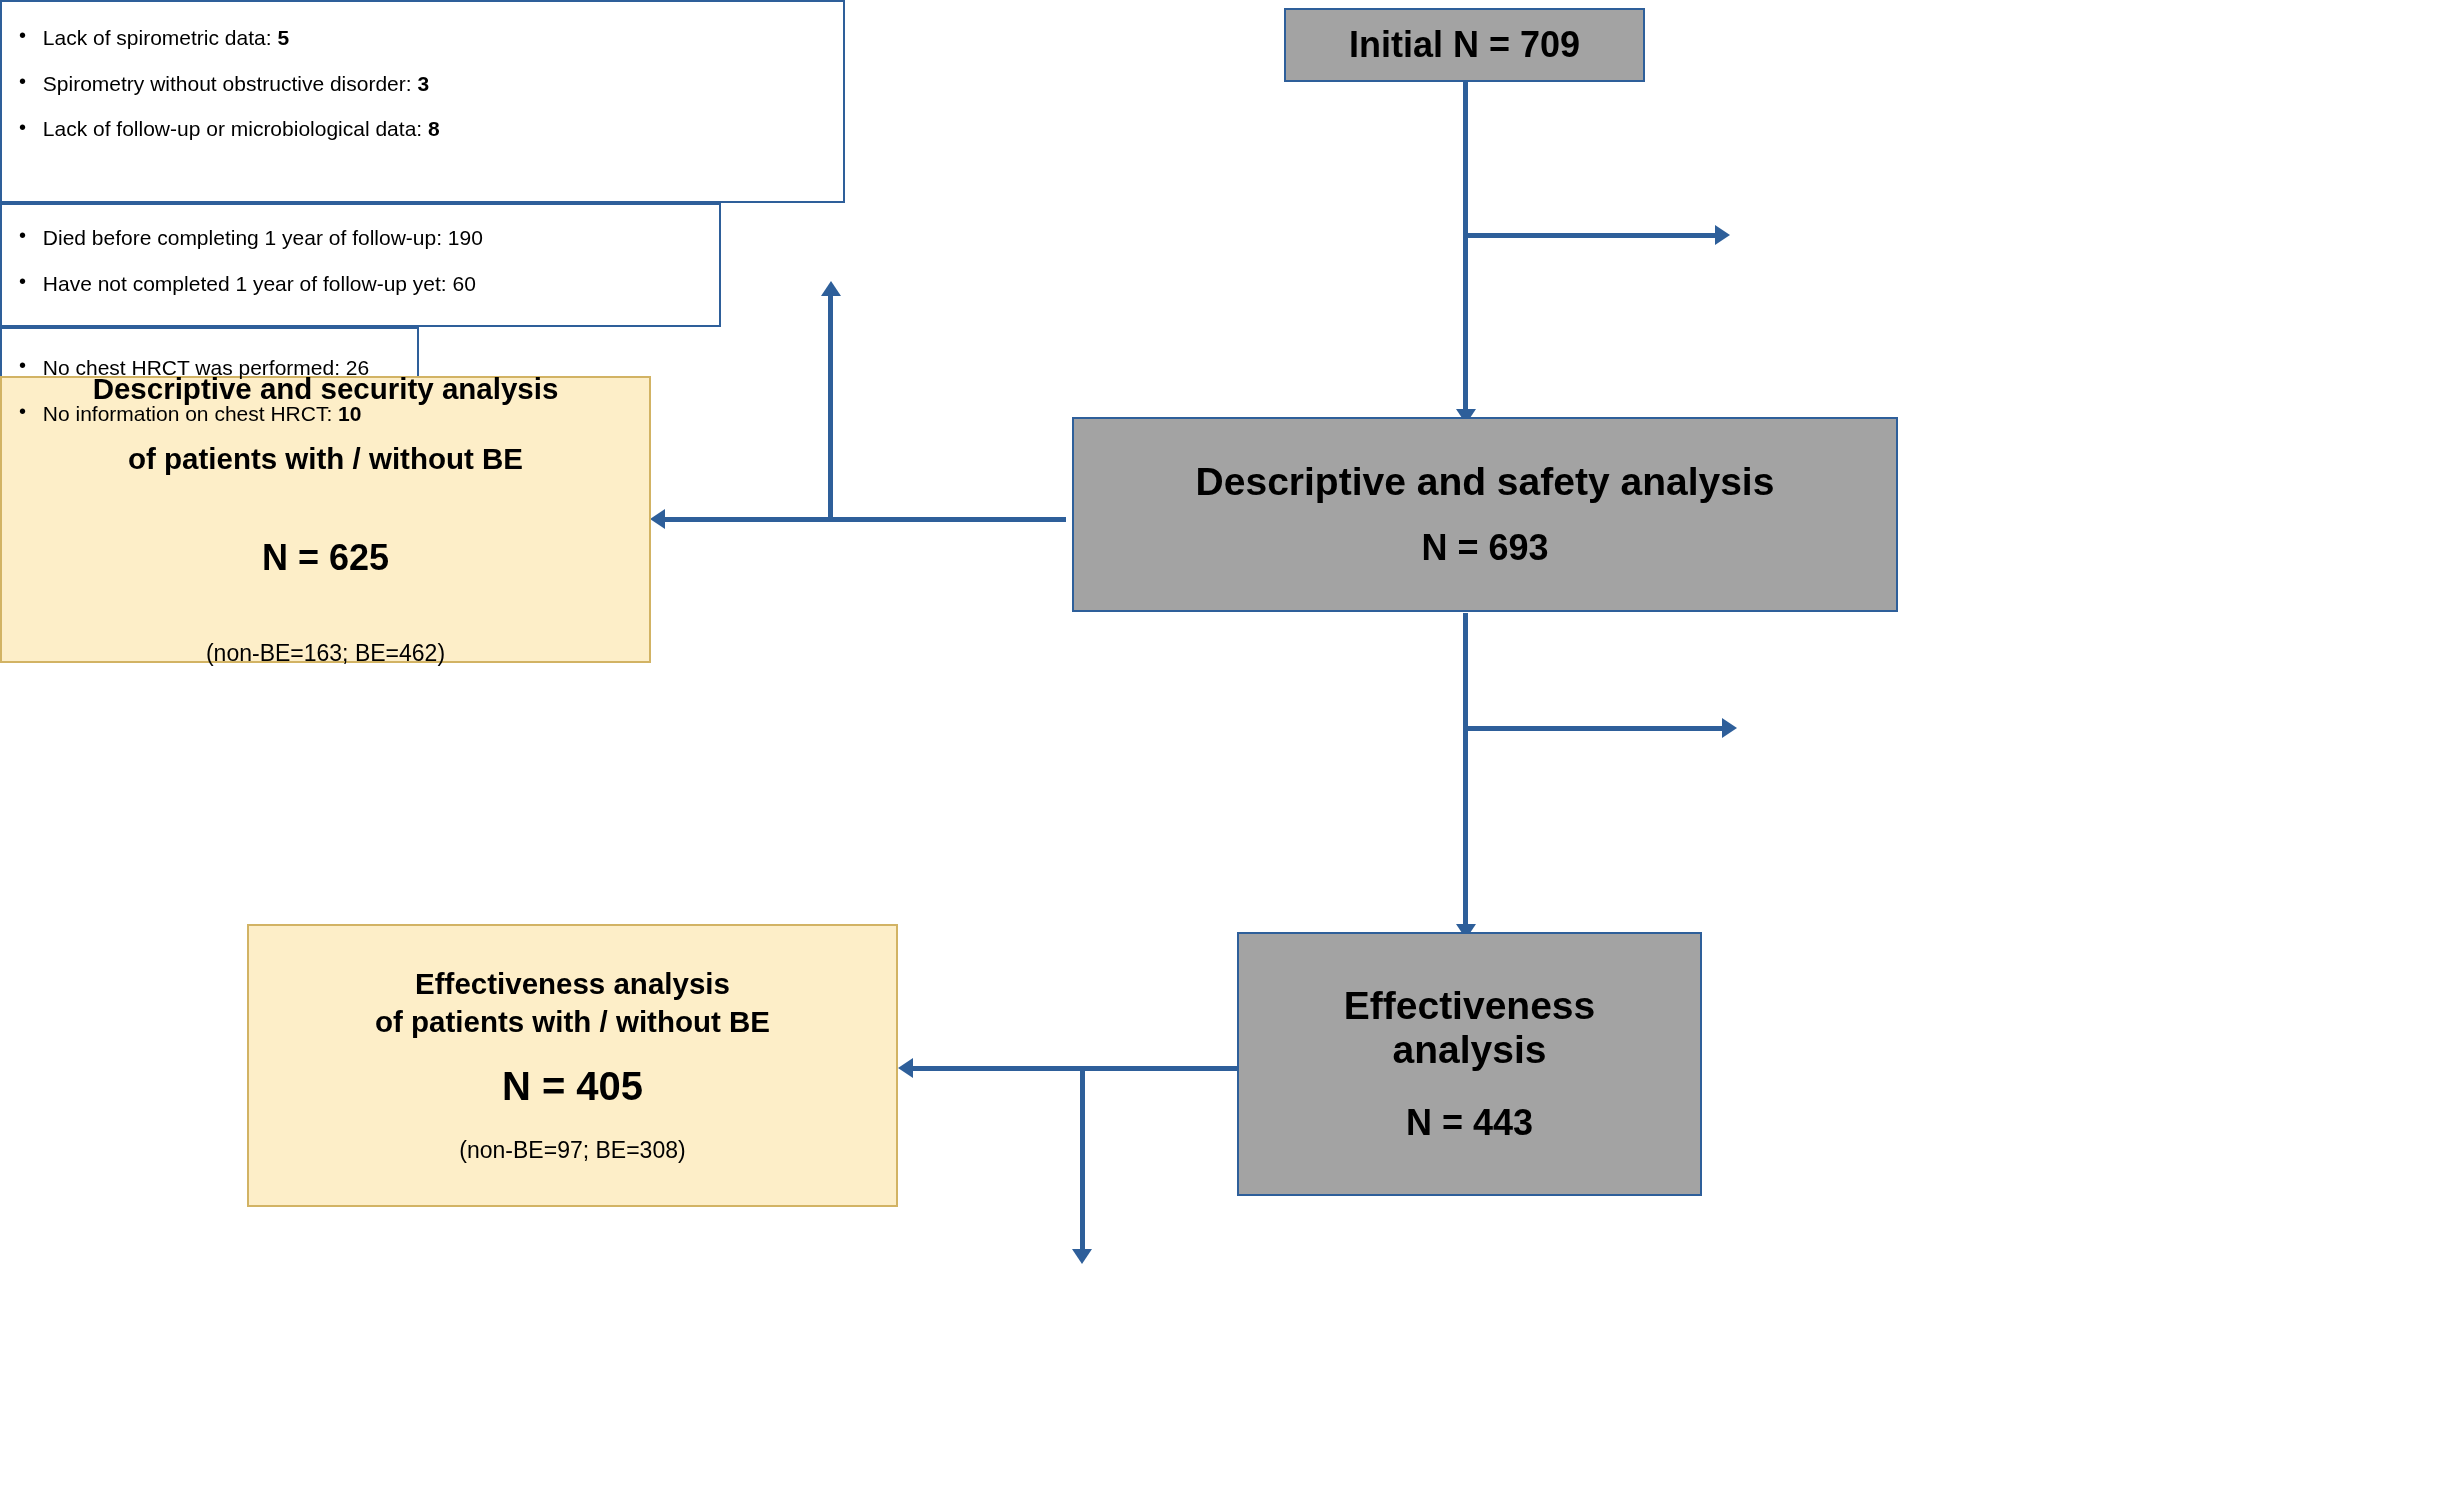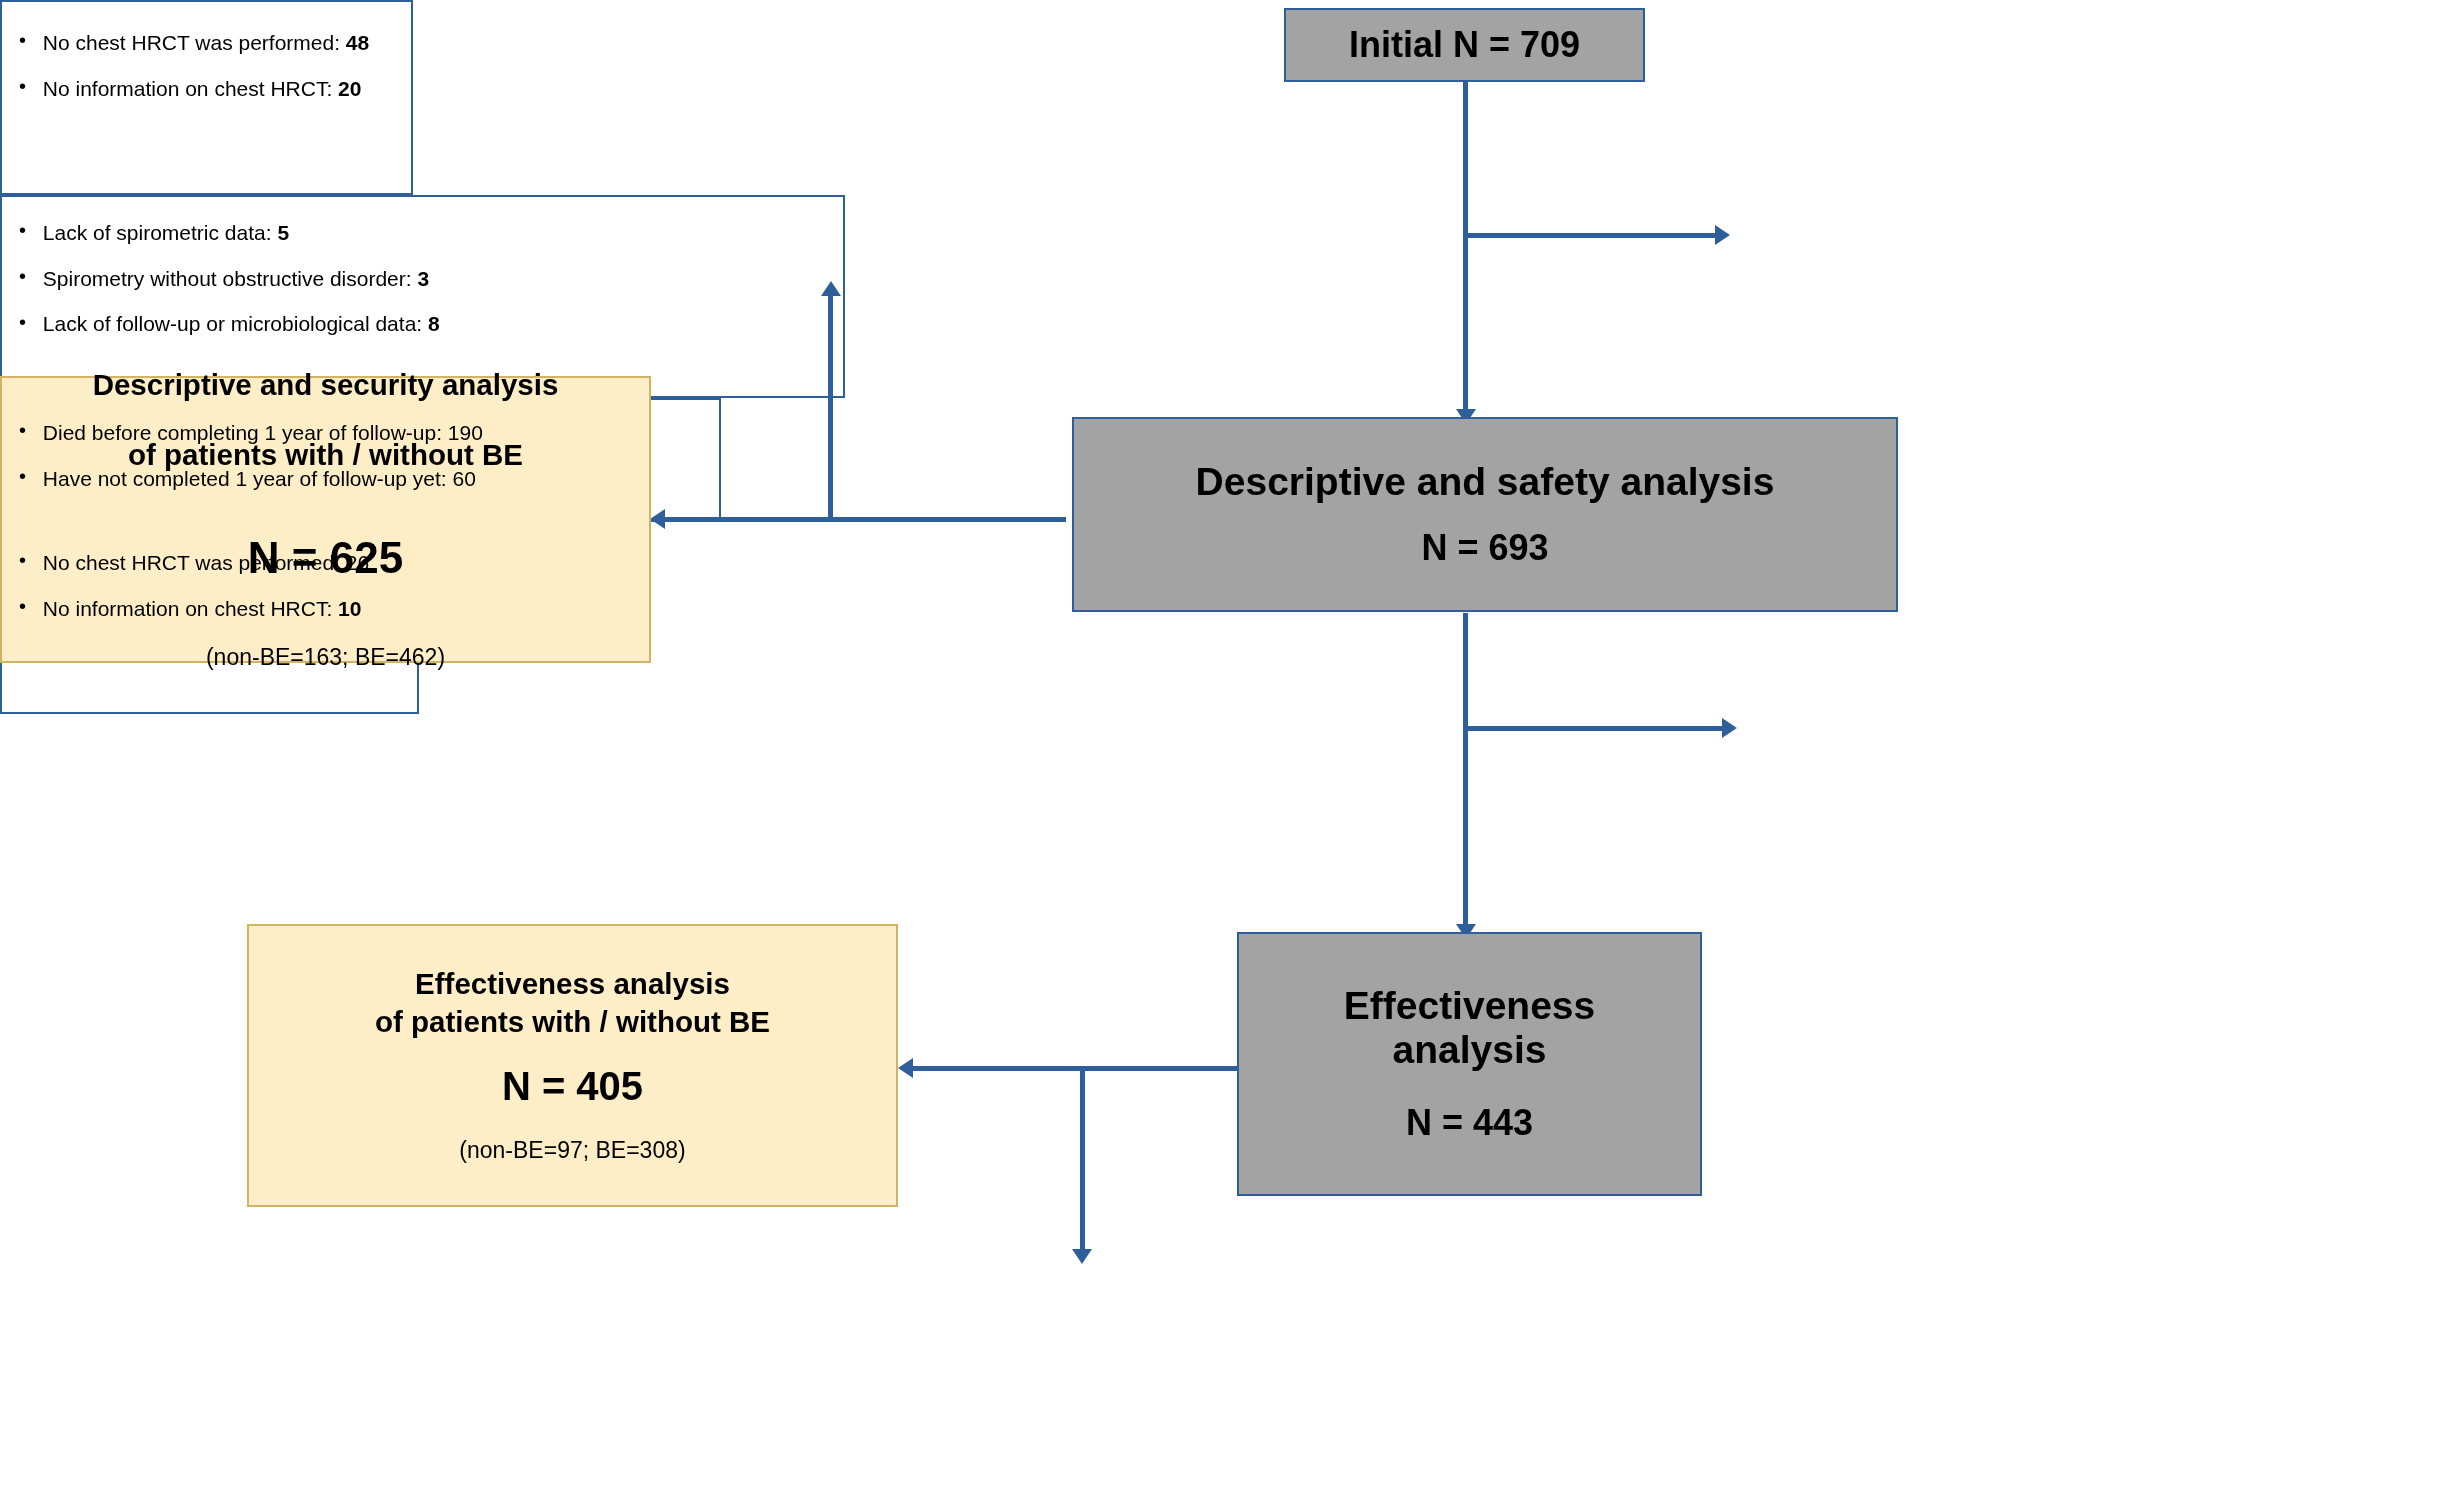--- a/index.html
+++ b/index.html
@@ -144,30 +144,20 @@
   <div class="arrow-line" style="left:911px; top:1066px; width:326px; height:4.7px;"></div>
   <div class="arrow-head head-left" style="left:898px; top:1058px;"></div>
 
   <div class="arrow-line" style="left:1080px; top:1066px; width:4.7px; height:189px;"></div>
   <div class="arrow-head head-down" style="left:1072px; top:1249px;"></div>
 
   <div class="node blue-box" style="left:1284px; top:7.8px; width:361px; height:74px;">
     <div class="title" style="font-size:36px;">Initial N = 709</div>
   </div>
 
-  <div class="excl-box" style="left:620px; top:89px; width:413px; height:195px; padding:28px 15.5px 0 7.8px;">
-    <ul>
-      <li style="font-size:21px;">
-        <span>No chest HRCT was performed: </span><b>48</b>
-      </li>
-      <li style="font-size:21px;">
-        <span>No information on chest HRCT: </span><b>20</b>
-      </li>
-    </ul>
-  </div>
 
   <div class="excl-box" style="left:1728px; top:132px; width:845px; height:203px; padding:23px 12.4px 0 7.8px;">
     <ul>
       <li style="font-size:21px;">
         <span>Lack of spirometric data: </span><b>5</b>
       </li>
       <li style="font-size:21px;">
         <span>Spirometry without obstructive disorder: </span><b>3</b>
       </li>
       <li style="font-size:21px;">
@@ -177,21 +167,21 @@
   </div>
 
   <div class="node blue-box" style="left:1072px; top:417px; width:826px; height:195px;">
     <div class="title" style="font-size:39px; margin-bottom:23px;">Descriptive and safety analysis</div>
     <div class="count" style="font-size:36px;">N = 693</div>
   </div>
 
   <div class="node cream-box" style="left:0px; top:376px; width:651px; height:287px; padding:14px 11px;gap:32px;">
     <div class="title" style="font-size:29.5px;">Descriptive and security analysis</div>
     <div class="title" style="font-size:29.5px; margin-top:3.1px;">of patients with / without BE</div>
-    <div class="count" style="font-size:44px; margin-top:28px;">N = 625</div>
+    <div class="count" style="font-size:36px; margin-top:28px;">N = 625</div>
     <div class="sub" style="font-size:23px; margin-top:29.5px;">(non-BE=163; BE=462)</div>
   </div>
 
   <div class="excl-box" style="left:1736px; top:690px; width:721px; height:124px; padding:20px 7.8px 0 7.8px;">
     <ul>
       <li style="font-size:21px;">
         <span>Died before completing 1 year of follow-up: 190</span>
       </li>
       <li style="font-size:21px;">
         <span>Have not completed 1 year of follow-up yet: 60</span>

